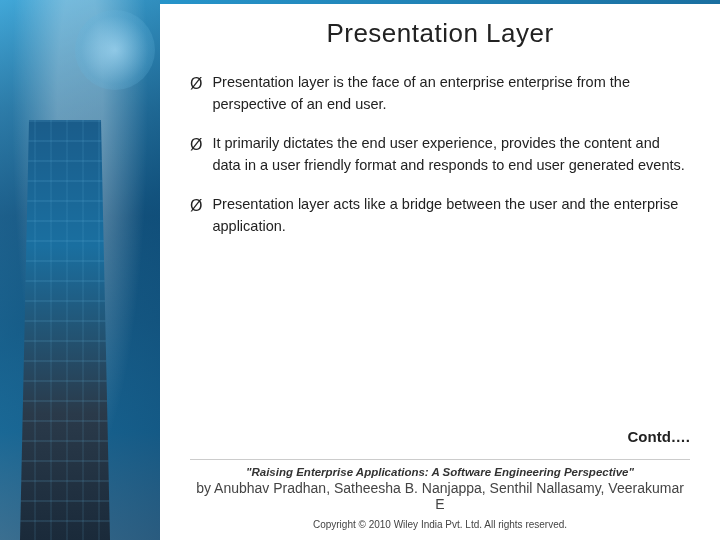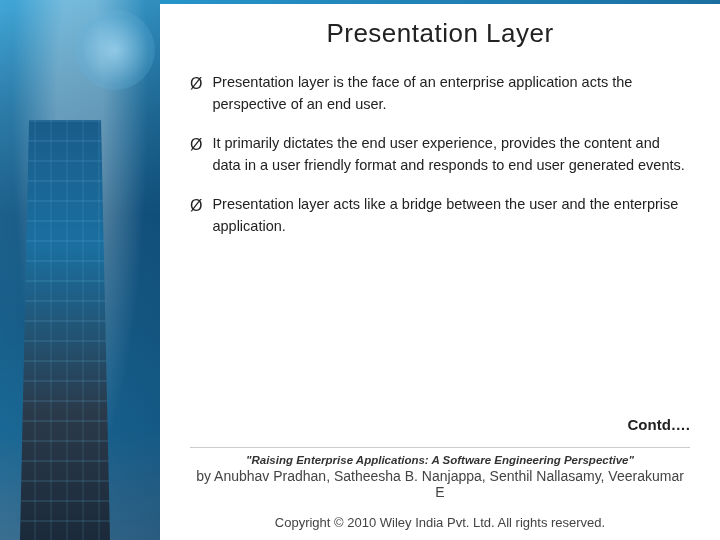--- a/index.html
+++ b/index.html
@@ -146,23 +146,23 @@
       font-style: italic;
     }
 
     .footer-authors {
       font-size: 14px;
       color: #444444;
       margin-top: 2px;
     }
 
     .footer-copyright {
-      font-size: 13px;
+      font-size: 10px;
       color: #444444;
-      margin-top: 15px;
+      margin-top: 7px;
     }
 
     
     .top-bar {
       position: absolute;
       top: 0;
       left: 0;
       right: 0;
       height: 4px;
       background: linear-gradient(90deg, #2a9fd6 0%, #1a6fa0 100%);
@@ -179,21 +179,21 @@
     <div class="building"></div>
   </div>
 
   <div class="right-panel">
 
     <h1 class="slide-title">Presentation Layer</h1>
 
     <ul class="bullet-list">
       <li class="bullet-item">
         <span class="bullet-symbol">Ø</span>
-        <span>Presentation layer is the face of an enterprise application acts the perspective of an end user.</span>
+        <span>Presentation layer is the face of an enterprise enterprise from the perspective of an end user.</span>
       </li>
       <li class="bullet-item">
         <span class="bullet-symbol">Ø</span>
         <span>It primarily dictates the end user experience, provides the content and data in a user friendly format and responds to end user generated events.</span>
       </li>
       <li class="bullet-item">
         <span class="bullet-symbol">Ø</span>
         <span>Presentation layer acts like a bridge between the user and the enterprise application.</span>
       </li>
     </ul>

